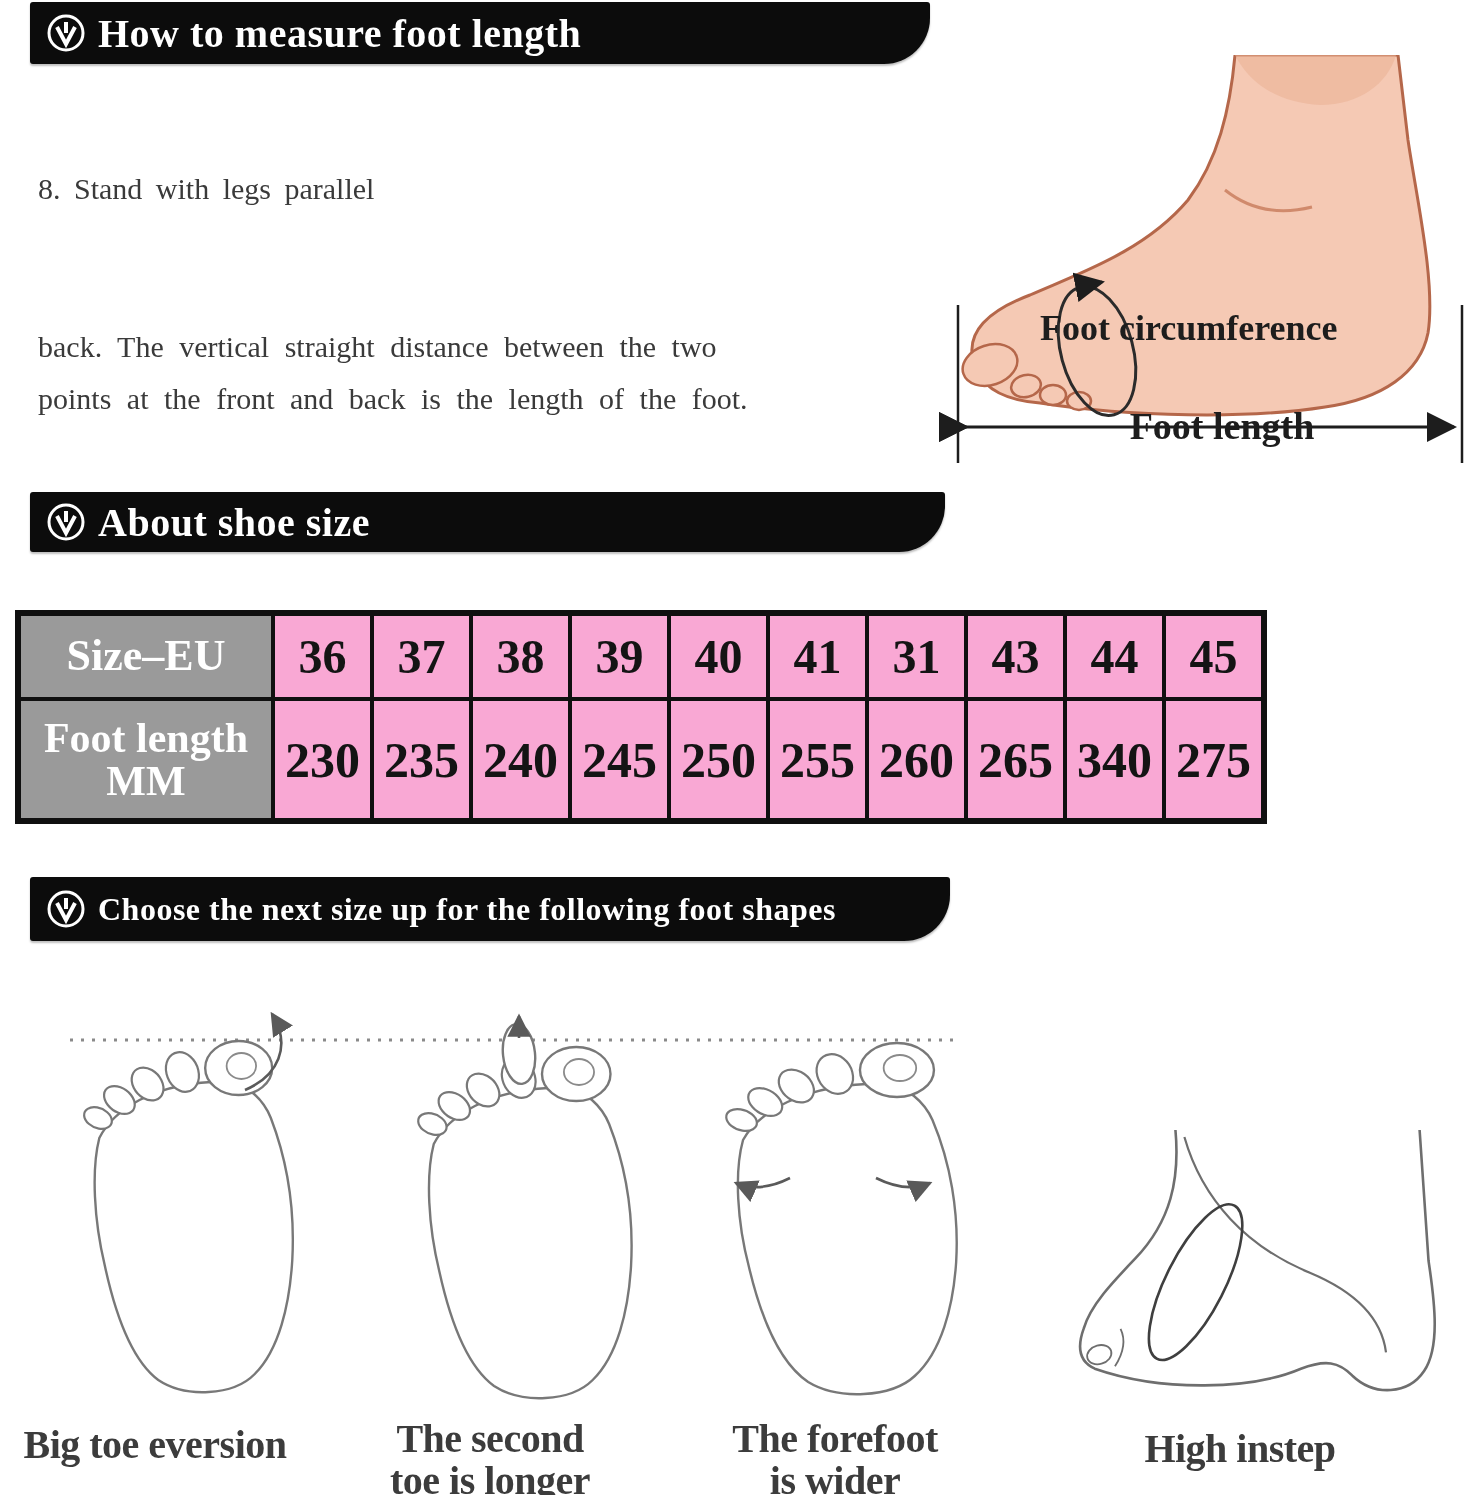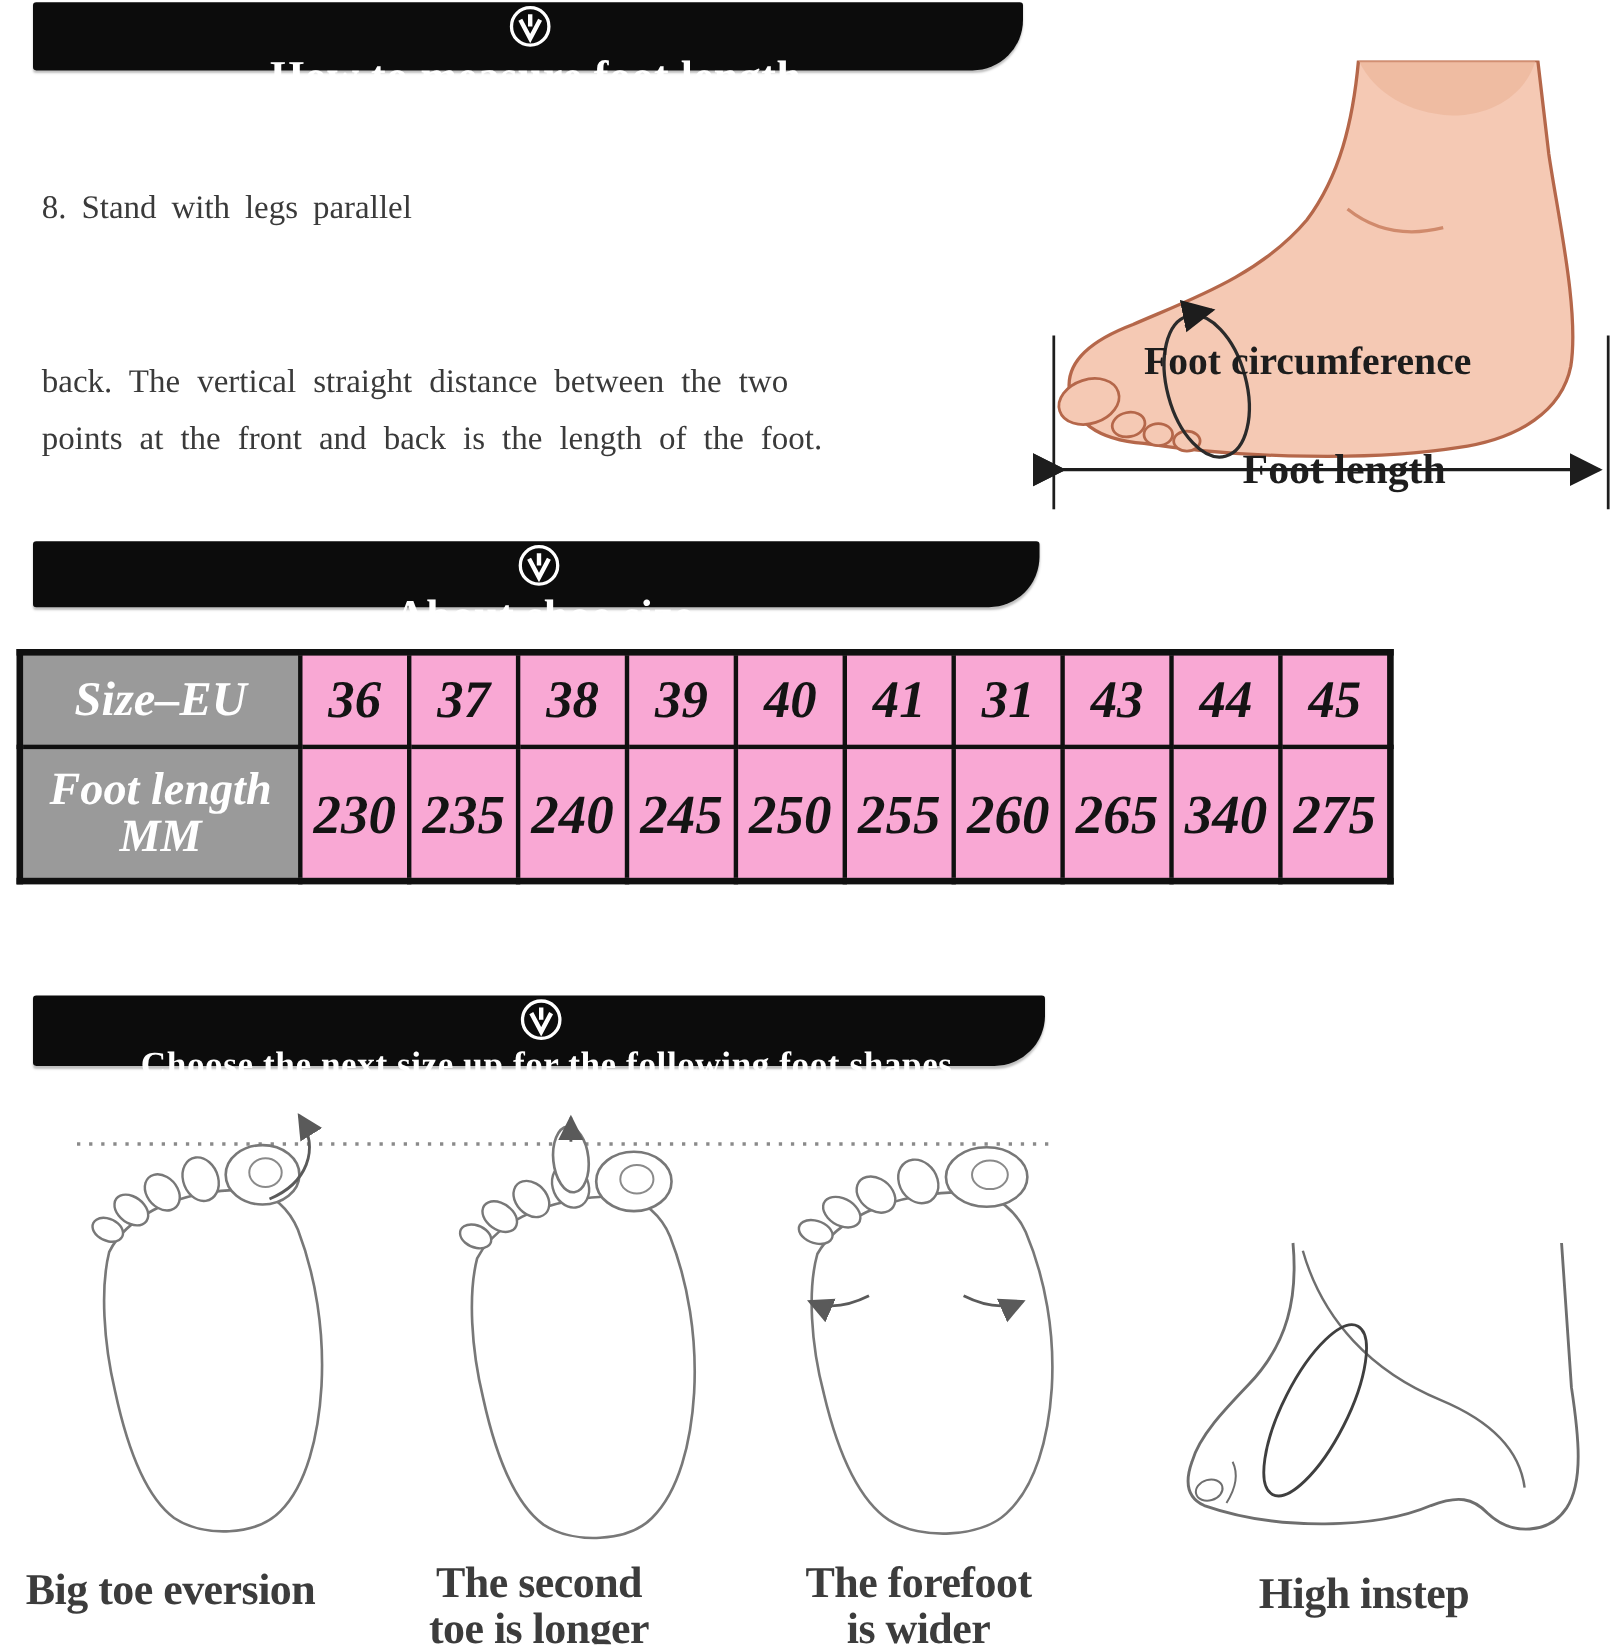--- a/index.html
+++ b/index.html
@@ -1,42 +1,42 @@
 <!DOCTYPE html>
 <html><head>
 <meta charset="utf-8">
 <style>
   html,body{margin:0;padding:0;background:#fff;}
   .page{position:relative;width:1475px;height:1495px;background:#fff;overflow:hidden;
         font-family:"Liberation Serif","DejaVu Serif",serif;}
   
   .banner{position:absolute;background:#0c0c0c;color:#fff;display:flex;align-items:center;
           padding-left:14px;box-sizing:border-box;border-radius:3px 3px 46px 3px;
-          box-shadow:0 2px 2px rgba(0,0,0,0.25);flex-direction:column;}
+          box-shadow:0 2px 2px rgba(0,0,0,0.25);}
   .banner .b-icon{flex:0 0 auto;margin-right:10px;display:flex;}
   .banner .b-txt{font-weight:bold;letter-spacing:.5px;white-space:nowrap;}
   #banner1{left:30px;top:2px;width:900px;height:62px;}
   #banner1 .b-txt{font-size:40px;}
   #banner2{left:30px;top:492px;width:915px;height:60px;}
   #banner2 .b-txt{font-size:40px;}
-  #banner3{left:30px;top:905px;width:920px;height:64px;}
+  #banner3{left:30px;top:877px;width:920px;height:64px;}
   #banner3 .b-txt{font-size:32px;}
   
   .pink-heading{position:absolute;left:38px;top:105px;font-size:33px;font-weight:bold;
                 color:#e0214f;letter-spacing:.5px;word-spacing:5px;white-space:nowrap;}
   .step{position:absolute;left:38px;font-size:30px;color:#3a3a3a;word-spacing:6px;white-space:nowrap;}
   #step1{top:172px;} #step2{top:224px;}
   .para-line{position:absolute;left:38px;font-size:30px;color:#3a3a3a;word-spacing:8px;white-space:nowrap;}
   #pl1{top:278px;} #pl2{top:330px;} #pl3{top:382px;}
   
   #foot-diagram{position:absolute;left:930px;top:55px;}
   #shapes-art{position:absolute;left:0px;top:1012px;}
   
-  .size-table{position:absolute;left:15px;top:590px;border-collapse:collapse;table-layout:fixed;
-              border:6px solid #101010;font-style:italic;}
+  .size-table{position:absolute;left:15px;top:610px;border-collapse:collapse;table-layout:fixed;
+              border:6px solid #101010;}
   .size-table th,.size-table td{border:4px solid #101010;text-align:center;vertical-align:middle;
               padding:0;}
   .size-table th.hd{background:#9a9a9a;color:#fff;width:250px;font-weight:bold;line-height:1.02;}
   #row-sizes th.hd{font-size:44px;}
   #row-lengths th.hd{font-size:42px;}
   .size-table td.num{background:#f9a8d4;width:95px;color:#141414;font-weight:bold;}
   #row-sizes{height:86px;} #row-sizes td.num{font-size:48px;}
   #row-lengths{height:122px;} #row-lengths td.num{font-size:50px;}
   
   .shape-label{position:absolute;text-align:center;font-size:40px;font-weight:bold;color:#3c3c3c;

